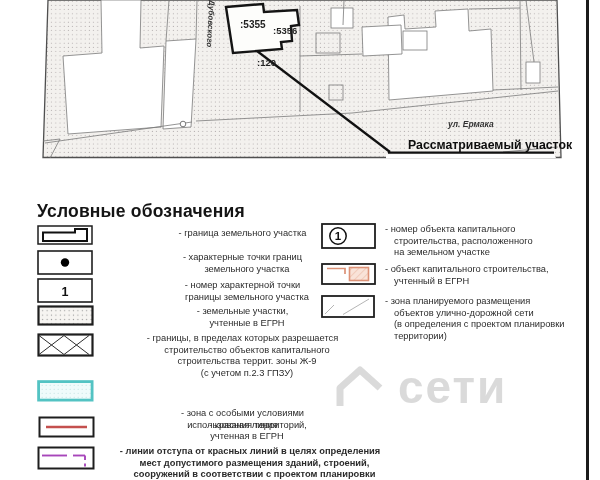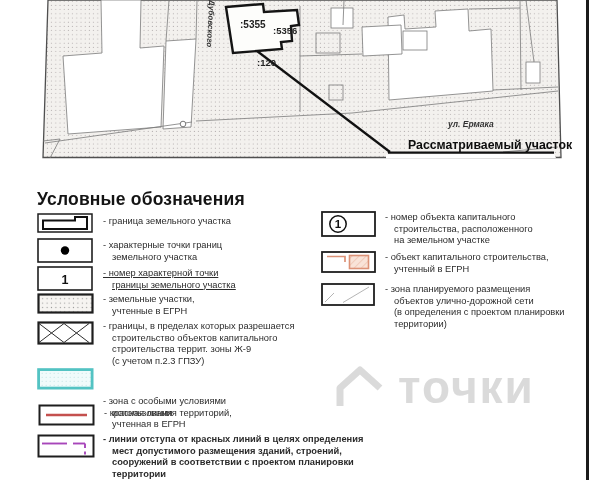--- a/index.html
+++ b/index.html
@@ -8,32 +8,32 @@
     background:#ffffff;font-family:"Liberation Sans",sans-serif;
     -webkit-font-smoothing:antialiased;
   }
   #map-wrap{position:absolute;left:0;top:0;width:516px;height:170px;}
   #frame-line{position:absolute;left:586px;top:0;width:3px;height:480px;background:#1b1b1b;}
   #watermark{
     position:absolute;left:336px;top:364px;display:flex;align-items:center;gap:10px;
     color:#d2d2d2;opacity:.8;pointer-events:none;
   }
   #watermark .wm-text{font-size:46px;font-weight:bold;letter-spacing:2px;line-height:1;}
-  #legend{position:absolute;left:0;top:0;width:600px;height:348px;}
+  #legend{position:absolute;left:0;top:12px;width:600px;height:348px;}
   .legend-title{
     position:absolute;left:37px;top:189px;font-size:17.5px;font-weight:bold;color:#141414;
     letter-spacing:.2px;
   }
   .lg-item{position:absolute;}
   .lg-sym{position:absolute;left:0;top:0;}
   .lg-text{
     position:absolute;white-space:pre-line;font-size:9.3px;line-height:11.6px;color:#2b2b2b;
     padding-left:9px;text-indent:-9px;width:270px;
   }
-  .col-left .lg-text{left:66px;}
+  .col-left .lg-text{left:66px;text-align:center;}
   .col-right .lg-text{left:64px;width:200px;}
   svg text{font-family:"Liberation Sans",sans-serif;}
 </style>
 </head>
 <body>
 
 <div id="map-wrap">
 <svg width="600" height="170" viewBox="0 0 600 170">
   <defs>
     <pattern id="dots" width="4.2" height="4.2" patternUnits="userSpaceOnUse">
@@ -87,21 +87,21 @@
   <text x="408" y="149" font-size="12.3" font-weight="bold" fill="#0d0d0d">Рассматриваемый участок</text>
 </svg>
 </div>
 
 <div id="frame-line"></div>
 
 <div id="watermark">
   <svg width="52" height="42" viewBox="0 0 52 42">
     <path d="M4,40 L4,22 L24,4 L44,22" fill="none" stroke="#d2d2d2" stroke-width="7" stroke-linejoin="round"></path>
   </svg>
-  <span class="wm-text">точки</span>
+  <span class="wm-text">сети</span>
 </div>
 
 <div id="legend">
   <div class="legend-title">Условные обозначения</div>
 
   <div class="lg-item col-left" style="left:37px;top:213px;">
     <svg class="lg-sym" width="56" height="20">
       <rect x="1" y="1" width="54" height="18" fill="#fff" stroke="#1e1e1e" stroke-width="1.5"></rect>
       <path d="M6,7.5 H38 V4 H50 V16 H6 Z" fill="none" stroke="#111" stroke-width="2"></path>
     </svg>
@@ -115,21 +115,21 @@
     </svg>
     <div class="lg-text" style="top:2px;">- характерные точки границ
 земельного участка</div>
   </div>
 
   <div class="lg-item col-left" style="left:37px;top:266px;">
     <svg class="lg-sym" width="56" height="25">
       <rect x="1" y="1" width="54" height="23" fill="#fff" stroke="#1e1e1e" stroke-width="1.6"></rect>
       <text x="28" y="17.5" font-size="12.5" font-weight="bold" fill="#111" text-anchor="middle">1</text>
     </svg>
-    <div class="lg-text" style="top:2px;text-decoration:underline;">- номер характерной точки
+    <div class="lg-text" style="top:2px;">- номер характерной точки
 границы земельного участка</div>
   </div>
 
   <div class="lg-item col-left" style="left:37px;top:293px;">
     <svg class="lg-sym" width="57" height="21">
       <defs>
         <pattern id="lgdots" width="4.4" height="4.4" patternUnits="userSpaceOnUse">
           <rect width="4.4" height="4.4" fill="#f6f4f1"></rect>
           <circle cx="1.3" cy="1.3" r="0.6" fill="#9a9a9a"></circle>
         </pattern>

